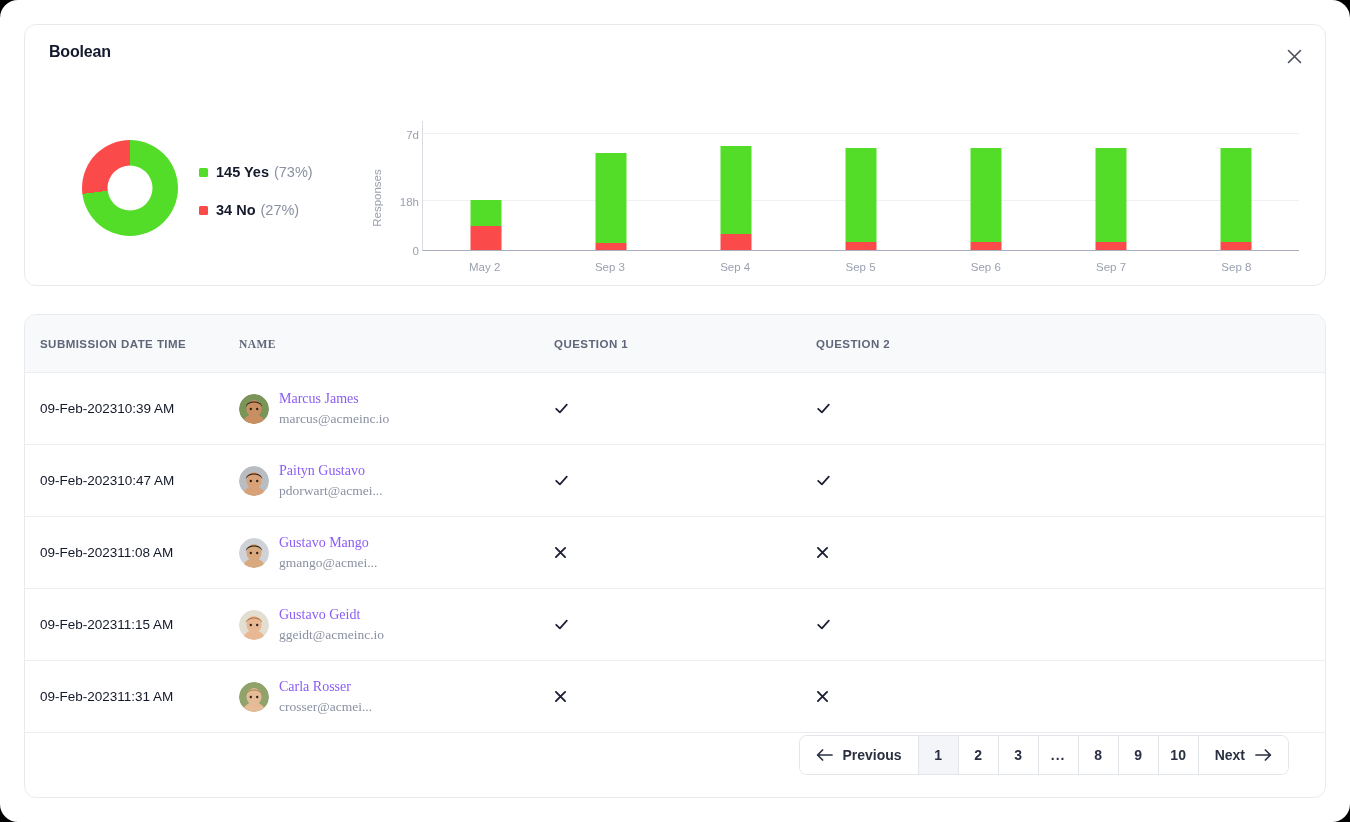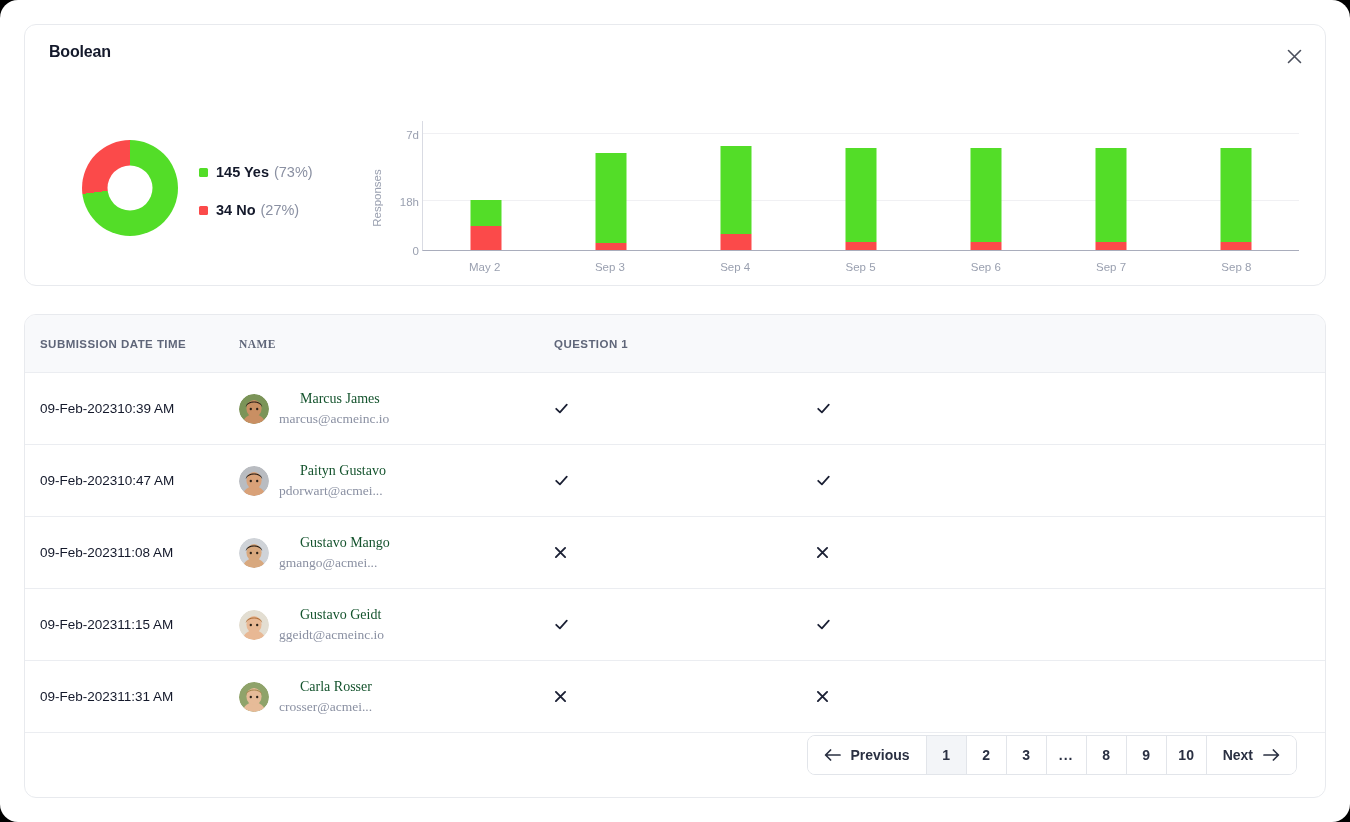--- a/index.html
+++ b/index.html
@@ -252,42 +252,41 @@
     border-radius: 50%;
     flex: 0 0 auto;
     margin-right: 10px;
     overflow: hidden;
     position: relative;
   }
   .avatar svg { display: block; }
   .person-text { display: flex; flex-direction: column; justify-content: center; }
   .person-name {
     font-size: 14px;
-    color: #14532d;
+    color: #8b5cf6;
     line-height: 19px;
-    margin-left: 21px;
   }
   .person-email {
     font-size: 13.5px;
     color: #8a90a2;
     line-height: 21px;
   }
 
   .mark {
     font-size: 15px;
     color: #1b2034;
     line-height: 1;
   }
   .mark svg { display: block; }
 
   
   .pag-bar {
     position: absolute;
     left: 0;
-    right: 4px;
+    right: 12px;
     bottom: 0;
     height: 84px;
     display: flex;
     align-items: center;
     justify-content: flex-end;
     padding-right: 24px;
   }
   .pager {
     display: flex;
     align-items: stretch;
@@ -401,20 +400,21 @@
         </div>
     </div>
   </section>
 
   <section class="table-card">
 
     <div class="thead">
       <div class="th col-date">SUBMISSION DATE TIME</div>
       <div class="th col-name">NAME</div>
       <div class="th col-q1">QUESTION 1</div>
+      <div class="th col-q2">QUESTION 2</div>
     </div>
 
     <div id="tbody">
         <div class="trow">
           <div class="cell-date col-date"><span>09-Feb-2023</span><span class="time">10:39 AM</span></div>
           <div class="col-name">
             <div class="person">
               <div class="avatar">
                 <svg width="30" height="30" viewBox="0 0 30 30">
                   <defs>

